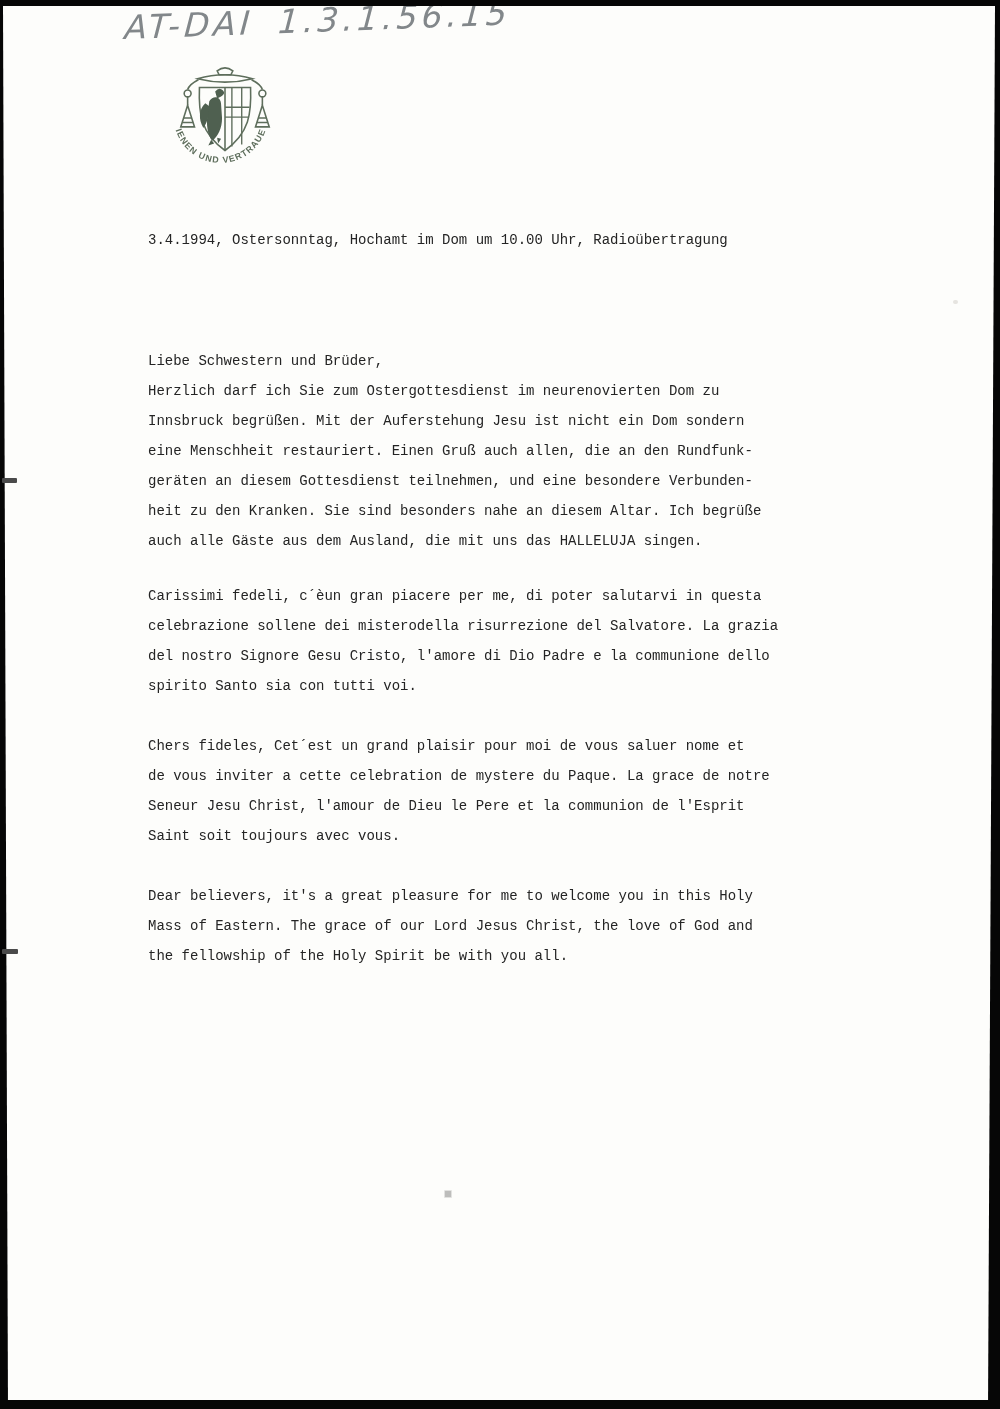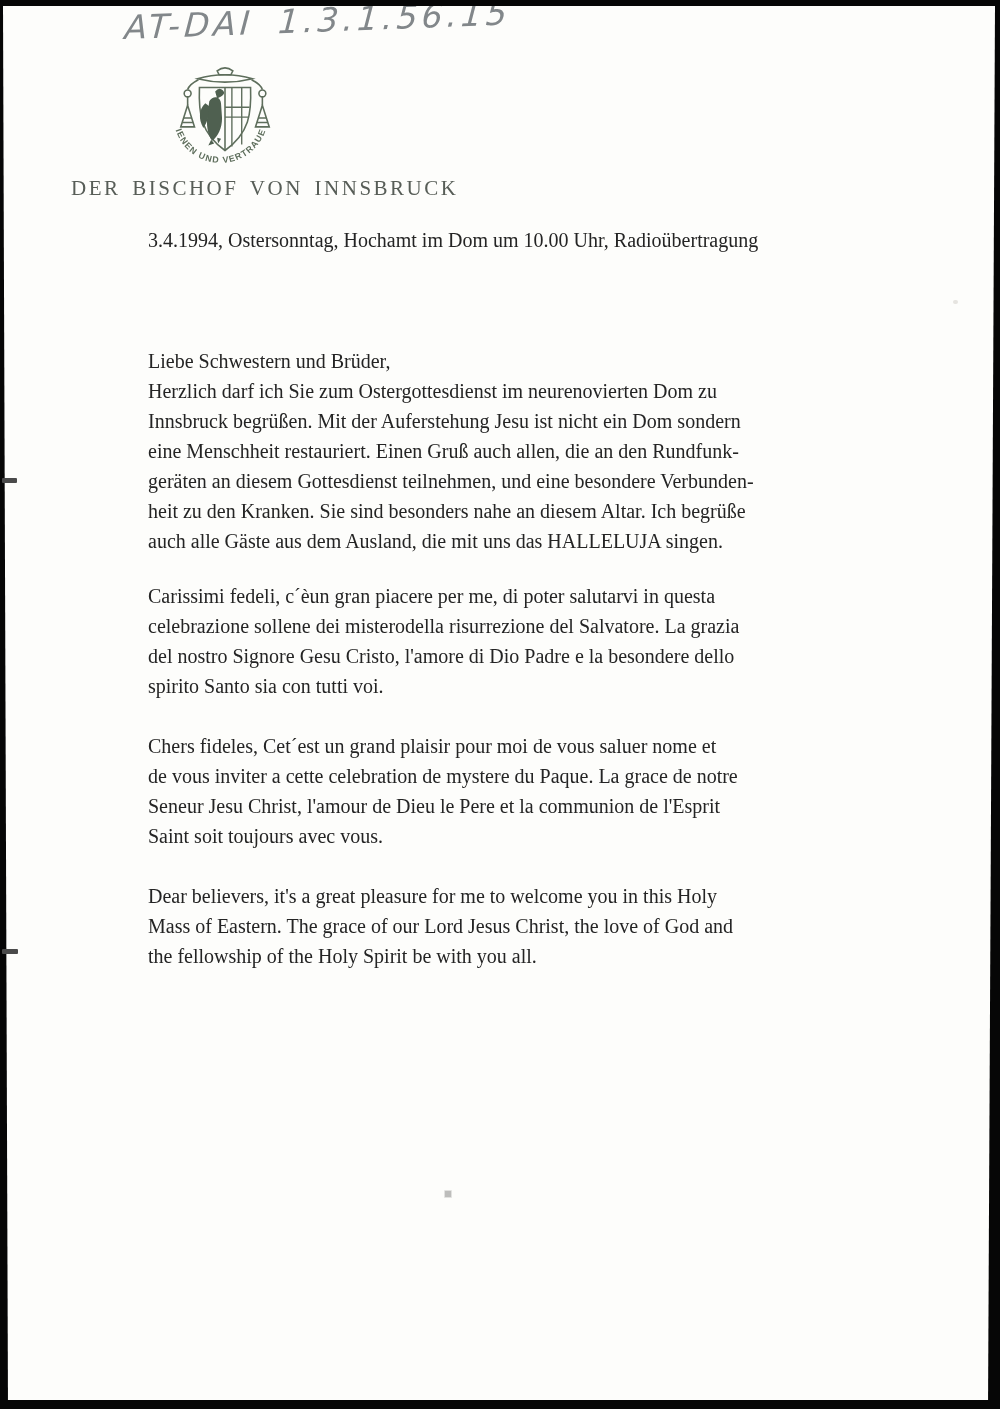--- a/index.html
+++ b/index.html
@@ -9,22 +9,22 @@
          clip-path:polygon(0% 0%, 100% 0%, 99.3% 100%, 0.5% 100%);}
   .handwriting{position:absolute;left:123px;top:2px;color:#82878a;
          font-family:"DejaVu Sans",sans-serif;font-style:italic;font-size:33px;
          letter-spacing:4px;word-spacing:10px;transform:rotate(-2.2deg) skewX(-6deg);
          transform-origin:left top;white-space:nowrap;}
   .crest{position:absolute;left:163px;top:56px;width:118px;height:118px;}
   .letterhead{position:absolute;left:68px;top:170px;color:#575d57;
          font-family:"Liberation Serif","DejaVu Serif",serif;font-size:21px;
          letter-spacing:2.5px;word-spacing:4px;white-space:nowrap;}
   .typed{position:absolute;left:145px;color:#242424;white-space:pre-line;
-         font-family:Liberation Serif, serif;
-         font-size:20px;line-height:30px;}
+         font-family:Liberation Mono, monospace;
+         font-size:14px;line-height:30px;}
   .t-date{top:219px;}
   .t-p0{top:279px;}
   .t-p1{top:340px;}
   .t-p2{top:575px;}
   .t-p3{top:725px;}
   .t-p4{top:875px;}
   .tick{position:absolute;background:#4a4a4a;border-radius:1px;}
   .tick1{left:2px;top:478px;width:15px;height:5px;}
   .tick2{left:2px;top:949px;width:16px;height:5px;}
   .speck{position:absolute;left:441px;top:1184px;width:6px;height:6px;background:#bdbdbb;
@@ -81,36 +81,35 @@
         <path d="M46,79 l-3,6 l6,-2 z"></path>
         <path d="M52,77 l1,6 l3,-5 z"></path>
       </g>
 
       <path id="mottoArc" d="M10,70 A48,48 0 0 0 101,70" fill="none" stroke="none"></path>
       <text font-family="Liberation Sans, sans-serif" font-size="9" font-weight="600" fill="#5e6e5c" letter-spacing="1.1">
         <textPath href="#mottoArc" startOffset="50%" text-anchor="middle">DIENEN UND VERTRAUEN</textPath>
       </text>
     </svg>
 
-    <div class="letterhead">DER BISCHOF VON INNSBRUCK</div>
 
     <div class="typed t-date">3.4.1994, Ostersonntag, Hochamt im Dom um 10.00 Uhr, Radioübertragung</div>
 
 
     <div class="typed t-p1">Liebe Schwestern und Brüder,
 Herzlich darf ich Sie zum Ostergottesdienst im neurenovierten Dom zu
 Innsbruck begrüßen. Mit der Auferstehung Jesu ist nicht ein Dom sondern
 eine Menschheit restauriert. Einen Gruß auch allen, die an den Rundfunk-
 geräten an diesem Gottesdienst teilnehmen, und eine besondere Verbunden-
 heit zu den Kranken. Sie sind besonders nahe an diesem Altar. Ich begrüße
 auch alle Gäste aus dem Ausland, die mit uns das HALLELUJA singen.</div>
 
     <div class="typed t-p2">Carissimi fedeli, c´èun gran piacere per me, di poter salutarvi in questa
 celebrazione sollene dei misterodella risurrezione del Salvatore. La grazia
-del nostro Signore Gesu Cristo, l'amore di Dio Padre e la besondere dello
+del nostro Signore Gesu Cristo, l'amore di Dio Padre e la communione dello
 spirito Santo sia con tutti voi.</div>
 
     <div class="typed t-p4">Dear believers, it's a great pleasure for me to welcome you in this Holy
 Mass of Eastern. The grace of our Lord Jesus Christ, the love of God and
 the fellowship of the Holy Spirit be with you all.</div>
 
     <div class="typed t-p3">Chers fideles, Cet´est un grand plaisir pour moi de vous saluer nome et
 de vous inviter a cette celebration de mystere du Paque. La grace de notre
 Seneur Jesu Christ, l'amour de Dieu le Pere et la communion de l'Esprit
 Saint soit toujours avec vous.</div>

